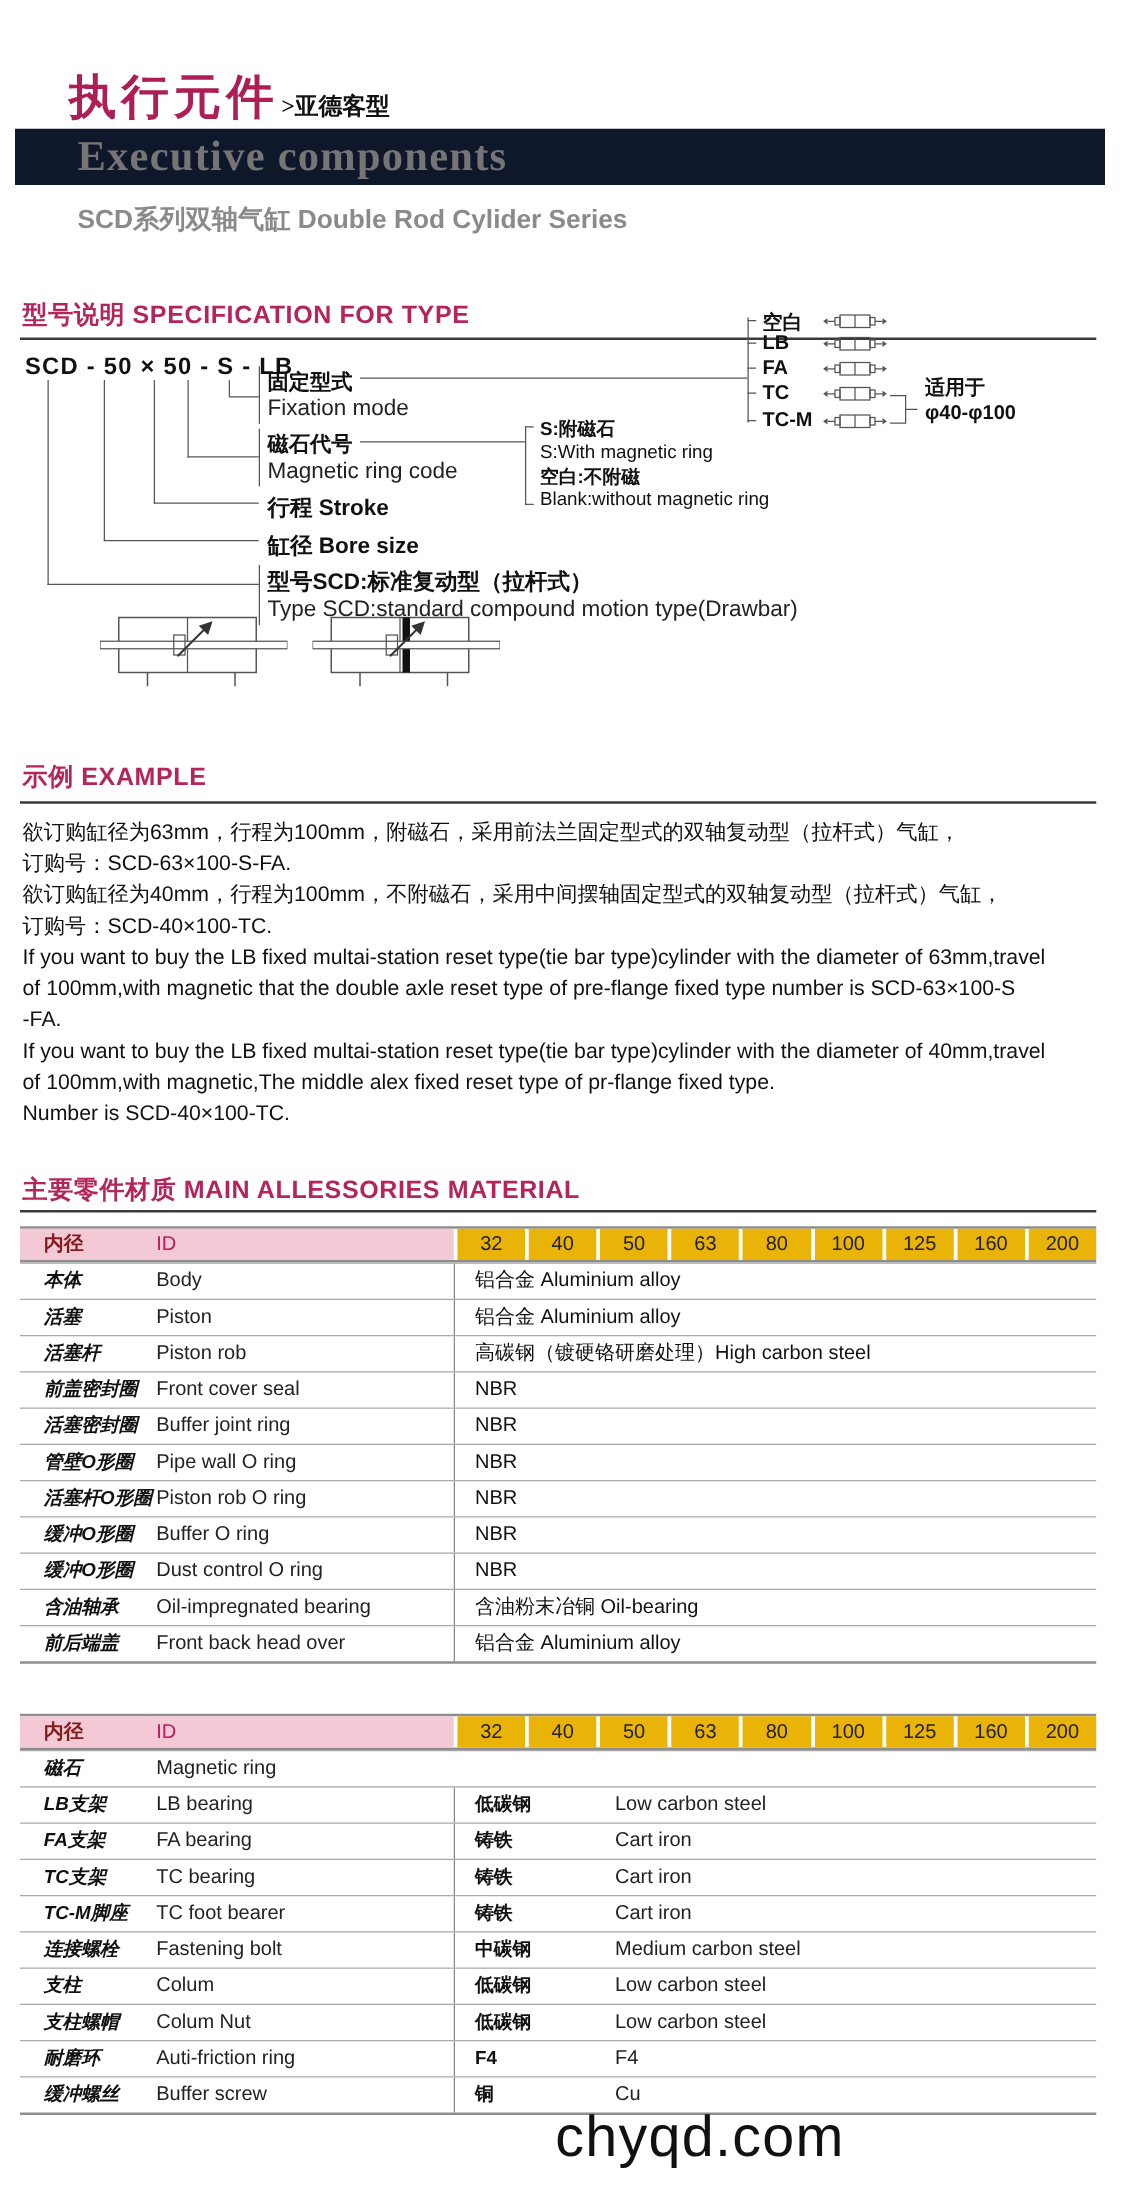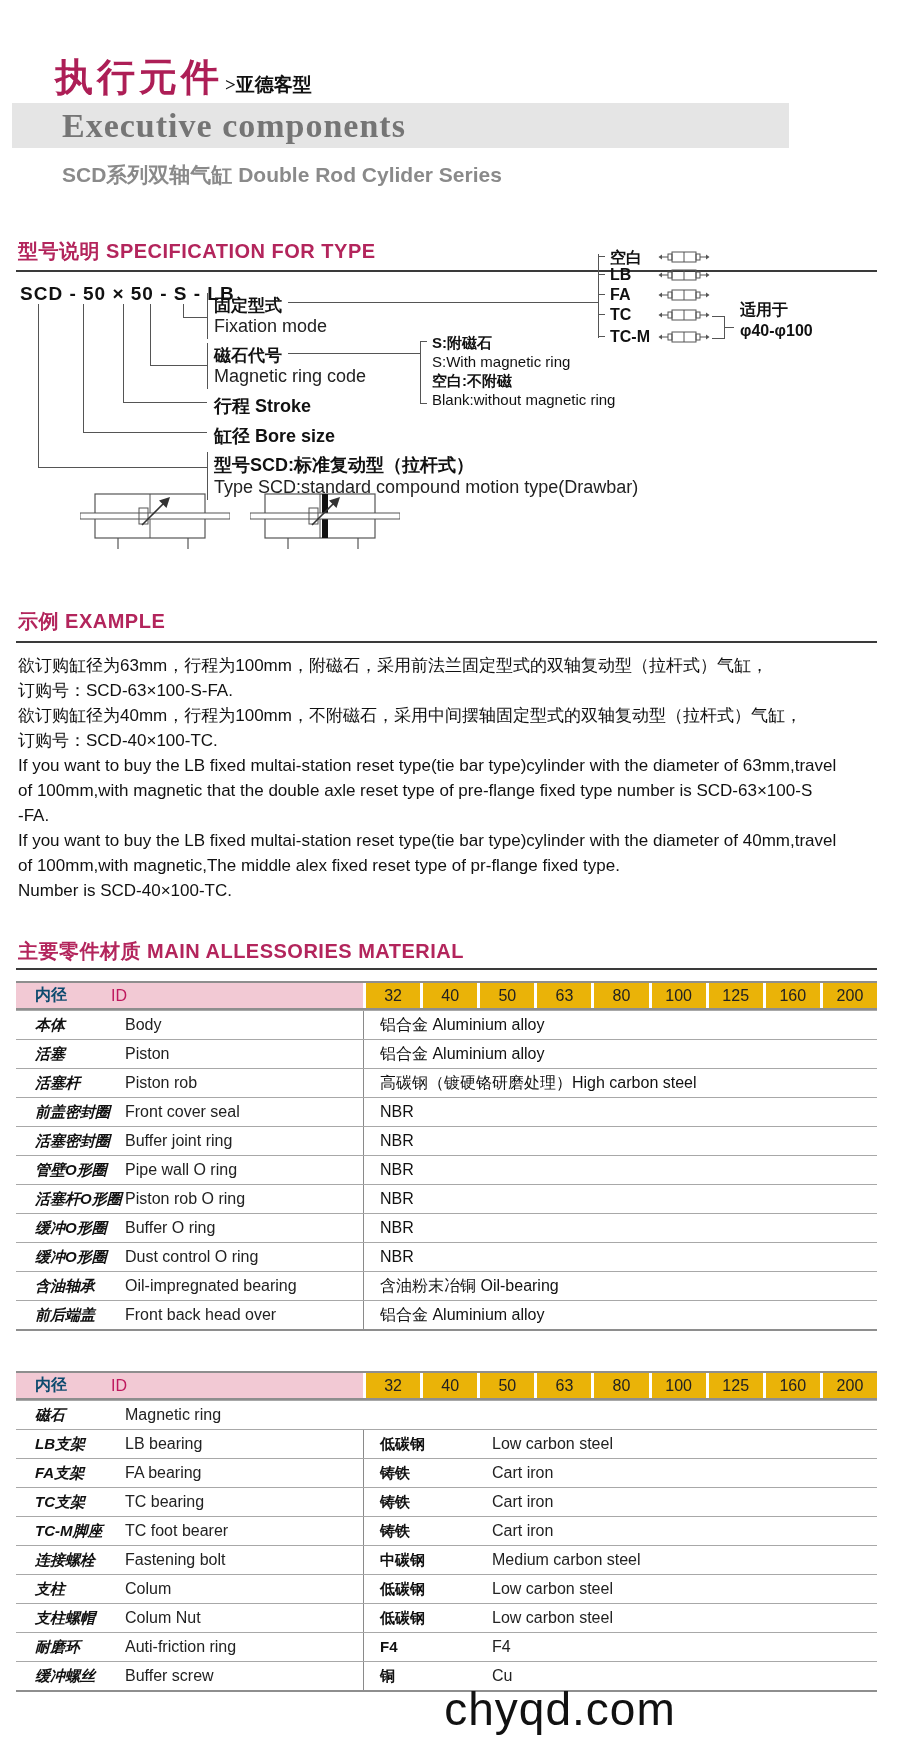--- a/index.html
+++ b/index.html
@@ -14,21 +14,21 @@
 
   
   .title-cn {
     left:55px; top:52px; font-family:"Liberation Serif","DejaVu Serif",serif;
     font-size:38px; font-weight:bold; color:#ad1e56; letter-spacing:4px;
   }
   .title-suffix {
     left:225px; top:72px; font-family:"Liberation Serif","DejaVu Serif",serif;
     font-size:19px; font-weight:bold; color:#111;
   }
-  .gray-band { left:12px; top:103px; width:777px; height:45px; background:#e5e5e5; }
+  .gray-band { left:12px; top:103px; width:872px; height:45px; background:#0f172a; }
   .title-en {
     left:50px; top:0; line-height:45px; font-family:"Liberation Serif","DejaVu Serif",serif;
     font-size:34px; font-weight:bold; color:#757575; letter-spacing:1px;
   }
   .series-title { left:62px; top:161px; font-size:21px; font-weight:bold; color:#8a8a8a; }
 
   
   .section-title { font-size:20px; font-weight:bold; color:#b3255c; letter-spacing:0.5px; }
   .rule { position:absolute; height:2px; background:#3a3a3a; }
 
@@ -40,21 +40,21 @@
   .opt-label { font-size:16px; font-weight:bold; color:#111; position:absolute; }
   .apply-txt { font-size:16px; font-weight:bold; color:#111; position:absolute; }
 
   
   .example-lines div { font-size:17px; color:#111; height:25px; line-height:25px; white-space:nowrap; }
 
   
   .mat-table { position:absolute; left:16px; width:861px; background:#fff; border-bottom:2px solid #8e8e8e; }
   .mat-header { display:flex; height:29px; border-top:2px solid #8e8e8e; border-bottom:2px solid #8e8e8e; background:#fff; }
   .mh-left { display:flex; width:347px; background:#f2c9d4; align-items:center; }
-  .mh-cn { padding-left:19px; width:95px; font-size:16px; font-weight:bold; color:#0c4a6e; }
+  .mh-cn { padding-left:19px; width:109px; font-size:16px; font-weight:bold; color:#7f1d1d; }
   .mh-en { font-size:16px; color:#be185d; }
   .mh-sizes { display:flex; flex:1; }
   .mh-size { flex:1; margin-left:3px; background:#eab308; text-align:center; line-height:25px; font-size:16px; color:#222; }
   .mat-row { display:flex; height:29px; align-items:stretch; border-top:1px solid #a8a8a8; }
   .mat-row:first-of-type { border-top:none; }
   .mr-cn { width:109px; padding-left:19px; font-size:15px; font-weight:bold; color:#111; line-height:28px; white-space:nowrap; overflow:hidden;font-style:italic; }
   .mr-en { width:238px; font-size:16px; color:#222; line-height:28px; white-space:nowrap; }
   .mr-val { flex:1; border-left:1px solid #8a8a8a; padding-left:16px; display:flex; line-height:28px; }
   .mr-v  { font-size:16px; color:#111; white-space:nowrap; }
   .mr-vcn { width:112px; font-size:15px; font-weight:bold; color:#111; white-space:nowrap; }

